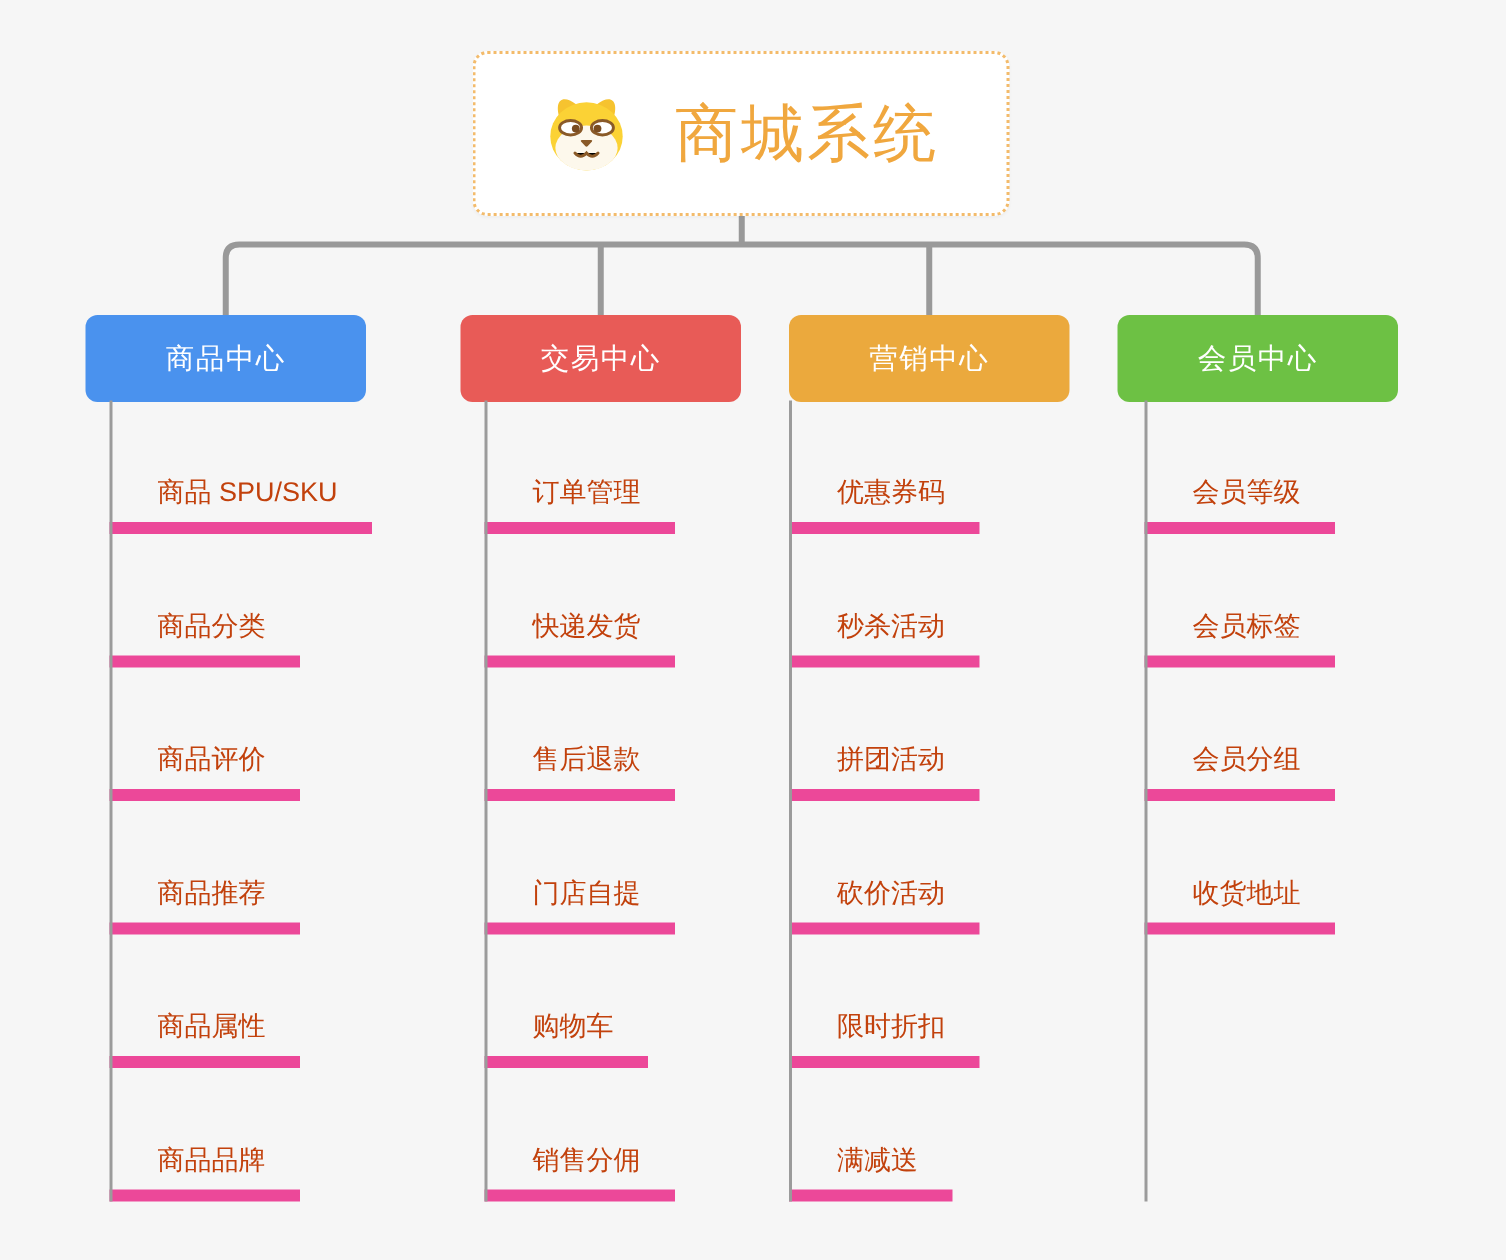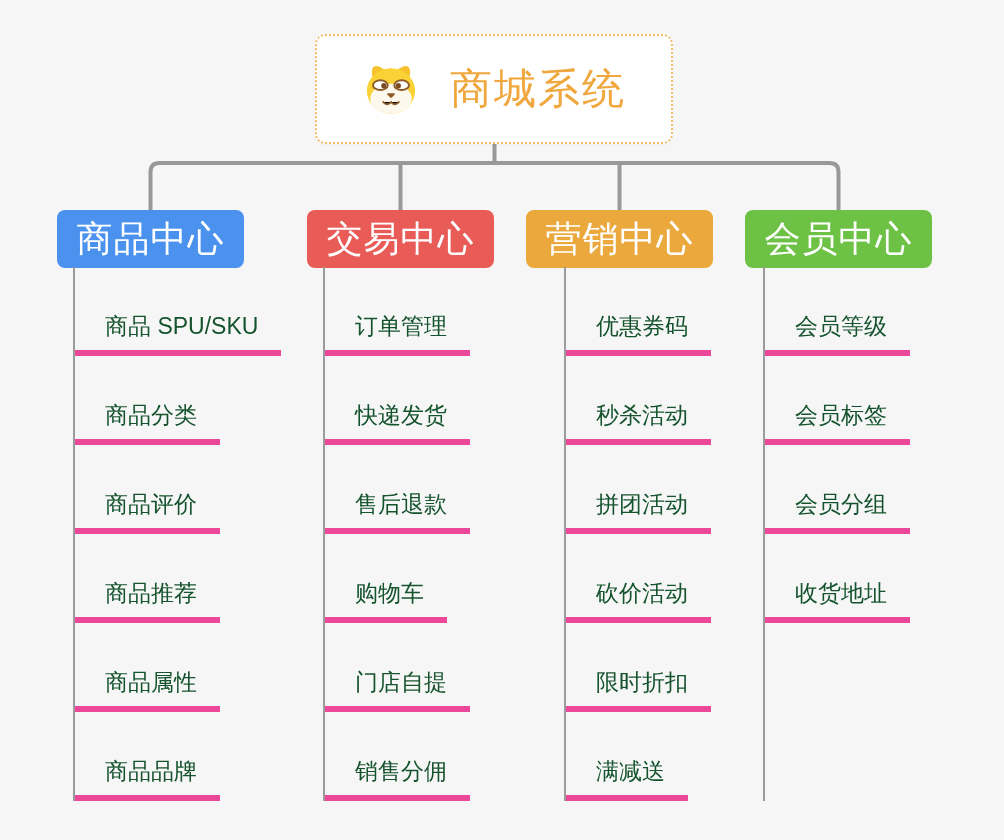--- a/index.html
+++ b/index.html
@@ -18,41 +18,41 @@
     box-shadow:0 1px 2px rgba(0,0,0,0.03);
   }
   .root-title { font-size:42px; letter-spacing:2px; color:#f0a73e; font-weight:400; white-space:nowrap;margin-left:16px; }
   .doge { width:58px; height:56px; flex:0 0 auto; }
 
   
   .branch-node {
     position:absolute; top:210px; width:187px; height:58px; border-radius:8px;
     display:flex; align-items:center; justify-content:center;
   }
-  .branch-label { color:#ffffff; font-size:36px; letter-spacing:1px; white-space:nowrap; }
+  .branch-label { color:#ffffff; font-size:19px; letter-spacing:1px; white-space:nowrap; }
   .bx0 { left:57px;  background:#4a92ee; }
   .bx1 { left:307px; background:#e85b57; }
   .bx2 { left:526px; background:#eba93d; }
   .bx3 { left:745px; background:#6dc144; }
 
   
   .leaf-col { position:absolute; top:267px; }
   .lc0 { left:73px; }
   .lc1 { left:323px; }
-  .lc2 { left:564px; }
+  .lc2 { left:526px; }
   .lc3 { left:763px; }
   .leaf-col .spine {
     position:absolute; left:0; top:0; width:2px; height:534px; background:#9b9b9b;
   }
   .leaf { height:89px; display:flex; align-items:flex-end; }
   .leaf-label {
     display:inline-block; white-space:nowrap;
-    font-size:23px; color:#14532d;
+    font-size:18px; color:#c2410c;
     padding:0 23px 8px 32px;
-    border-bottom:6px solid #ec4899;
+    border-bottom:8px solid #ec4899;
   }
 </style>
 </head>
 <body>
 
 <div class="canvas">
 
   <svg class="connectors" viewBox="0 0 1004 840" fill="none" stroke="#999999" stroke-width="4">
     <path d="M494.5 144 V163"></path>
     <path d="M150.5 210 V172 Q150.5 163 159.5 163 H829.5 Q838.5 163 838.5 172 V210"></path>
@@ -116,24 +116,24 @@
     <div class="leaf">
         <span class="leaf-label">订单管理</span>
       </div>
     <div class="leaf">
         <span class="leaf-label">快递发货</span>
       </div>
     <div class="leaf">
         <span class="leaf-label">售后退款</span>
       </div>
     <div class="leaf">
-        <span class="leaf-label">购物车</span>
+        <span class="leaf-label">门店自提</span>
       </div>
     <div class="leaf">
-        <span class="leaf-label">门店自提</span>
+        <span class="leaf-label">购物车</span>
       </div>
     <div class="leaf">
         <span class="leaf-label">销售分佣</span>
       </div>
   </div>
 
   <div class="leaf-col lc2">
     <div class="spine"></div>
     <div class="leaf">
         <span class="leaf-label">优惠券码</span>

